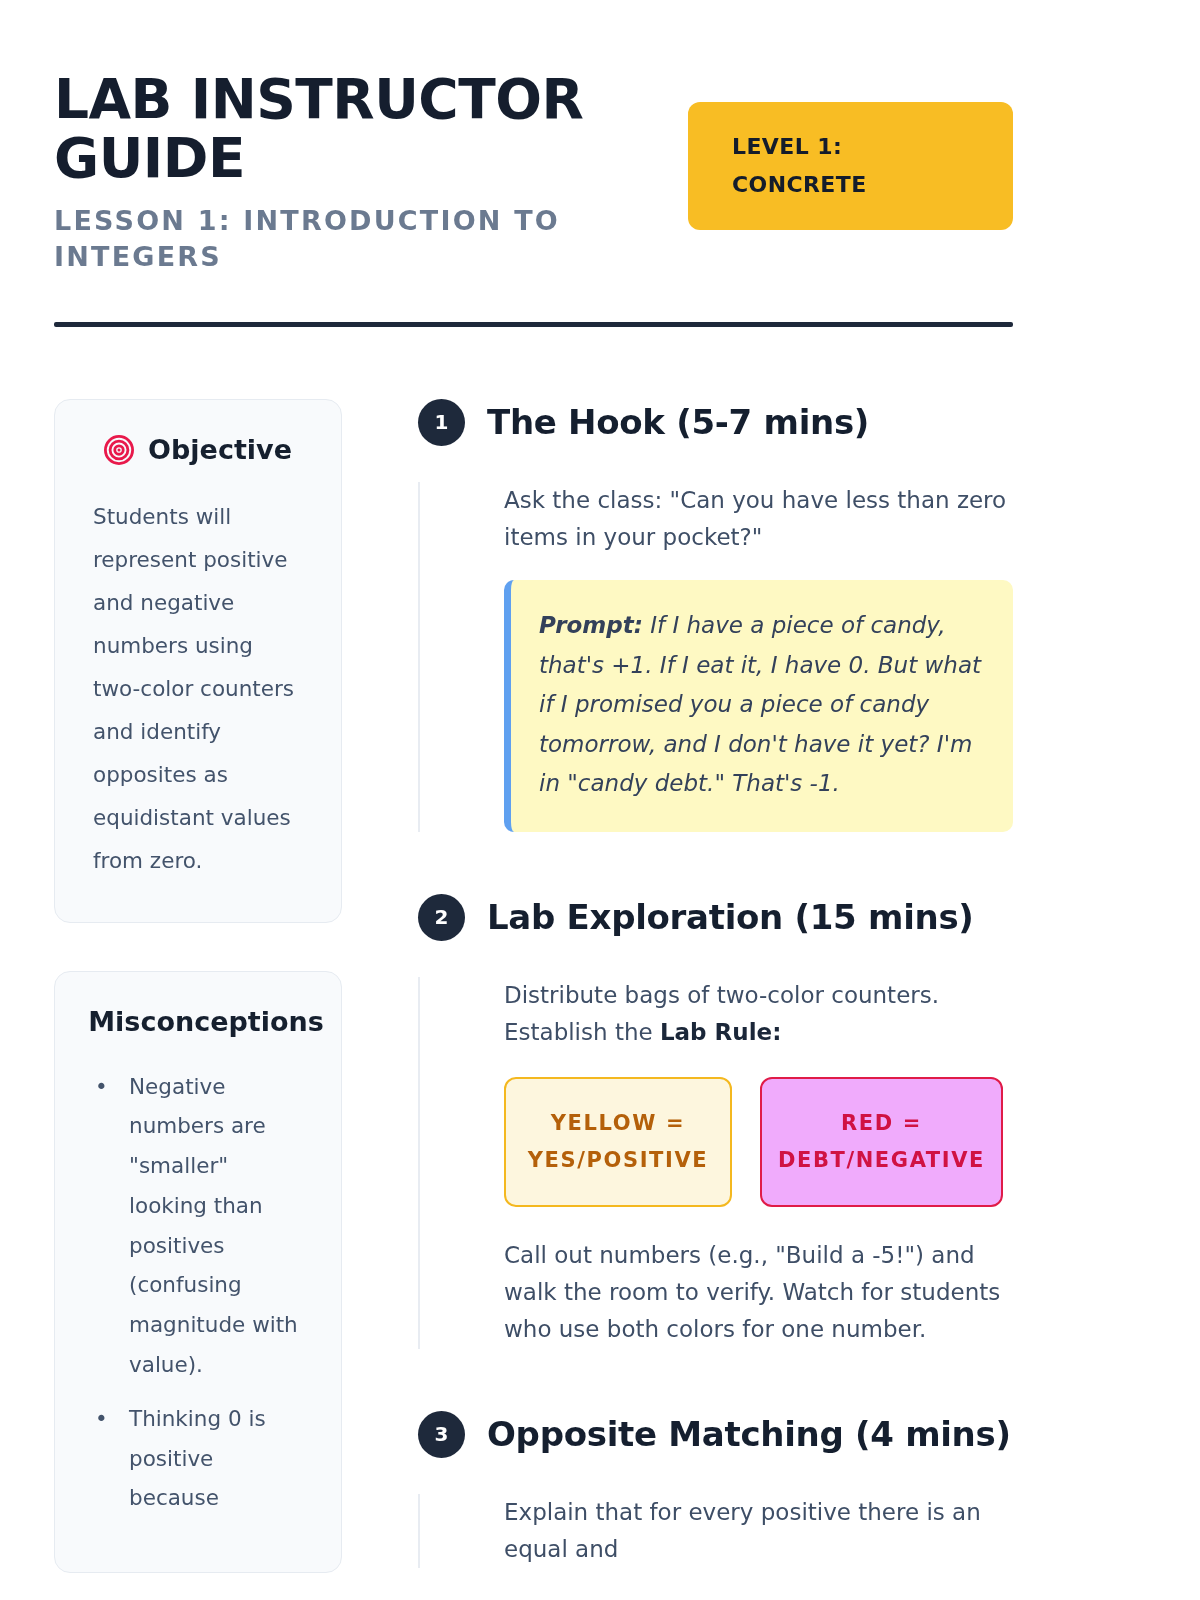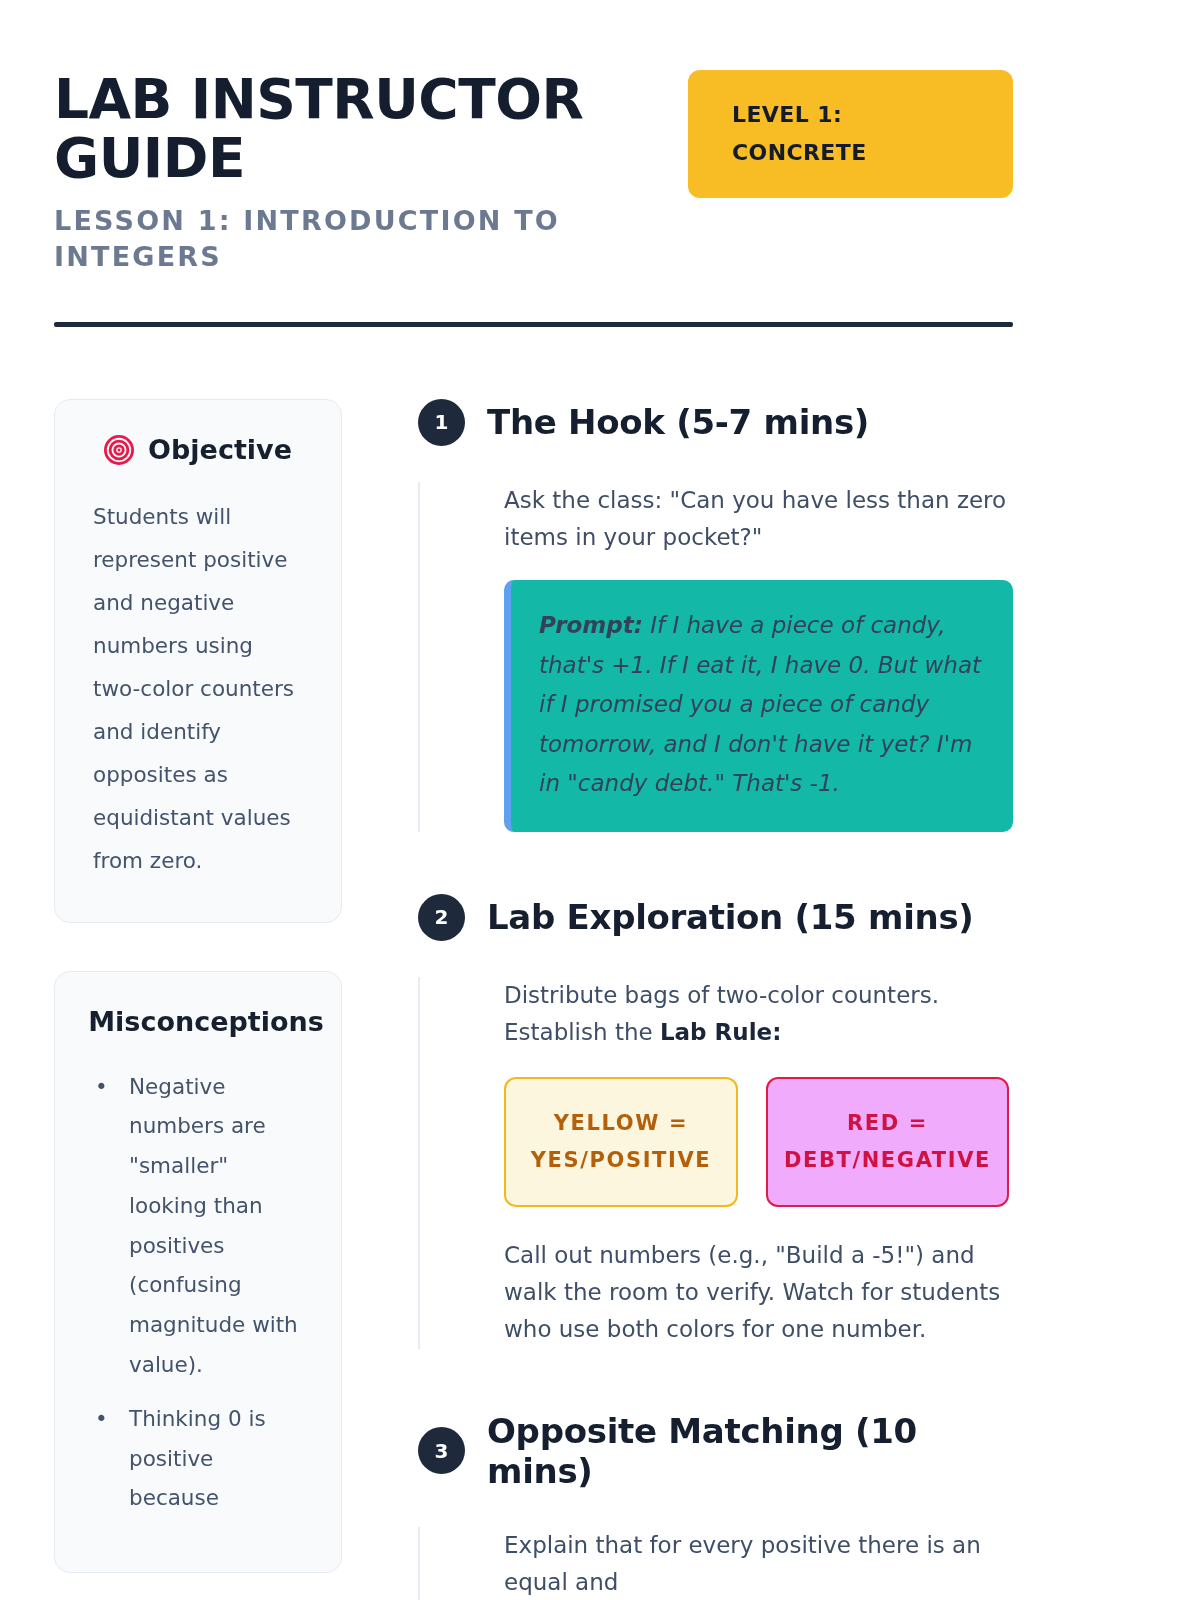--- a/index.html
+++ b/index.html
@@ -41,20 +41,21 @@
     margin: 14px 0 6px 0;
     font-size: 27px;
     line-height: 1.35;
     font-weight: 600;
     color: #6B7A90;
     letter-spacing: 2.2px;
     text-transform: uppercase;
   }
   .level-badge {
     flex: 0 0 auto;
+    margin-top: 32px;
     width: 325px;
     background: #F8BD24;
     color: #141C2B;
     border-radius: 12px;
     padding: 26px 44px;
     font-size: 22px;
     font-weight: 800;
     line-height: 1.72;
     letter-spacing: 0.4px;
   }
@@ -152,40 +153,40 @@
   .step-para {
     font-size: 23px;
     line-height: 1.62;
     color: #3E4E66;
     margin: 0 0 24px 0;
   }
   .step-para strong { font-weight: 800; color: #1B2739; }
 
   
   .prompt-box {
-    background: #14b8a6;
+    background: #fef9c3;
     border-left: 7px solid #5FA0F0;
     border-radius: 10px;
     padding: 26px 30px 28px 28px;
     margin-top: 6px;
   }
   .prompt-text {
     font-size: 23px;
     line-height: 1.72;
     font-style: italic;
     color: #33415A;
     margin: 0;
   }
   .prompt-text b { font-weight: 800; font-style: italic; }
 
   
   .rule-row {
     display: flex;
     gap: 28px;
-    margin: 26px 4px 30px 0;
+    margin: 26px 10px 30px 0;
   }
   .rule-chip {
     flex: 1 1 0;
     border-radius: 12px;
     border-width: 2.5px;
     border-style: solid;
     padding: 26px 16px;
     text-align: center;
     font-size: 21px;
     font-weight: 700;
@@ -278,21 +279,21 @@
             <div class="rule-chip yellow">YELLOW = YES/POSITIVE</div>
             <div class="rule-chip red">RED = DEBT/NEGATIVE</div>
           </div>
           <p class="step-para">Call out numbers (e.g., "Build a -5!") and walk the room to verify. Watch for students who use both colors for one number.</p>
         </div>
       </section>
 
       <section class="step">
         <div class="step-head">
           <div class="step-num">3</div>
-          <h2 class="step-title">Opposite Matching (10 mins)</h2>
+          <h2 class="step-title">Opposite Matching (4 mins)</h2>
         </div>
         <div class="step-content">
           <p class="step-para">Explain that for every positive there is an equal and</p>
         </div>
       </section>
 
     </main>
   </div>
 </div>
 

